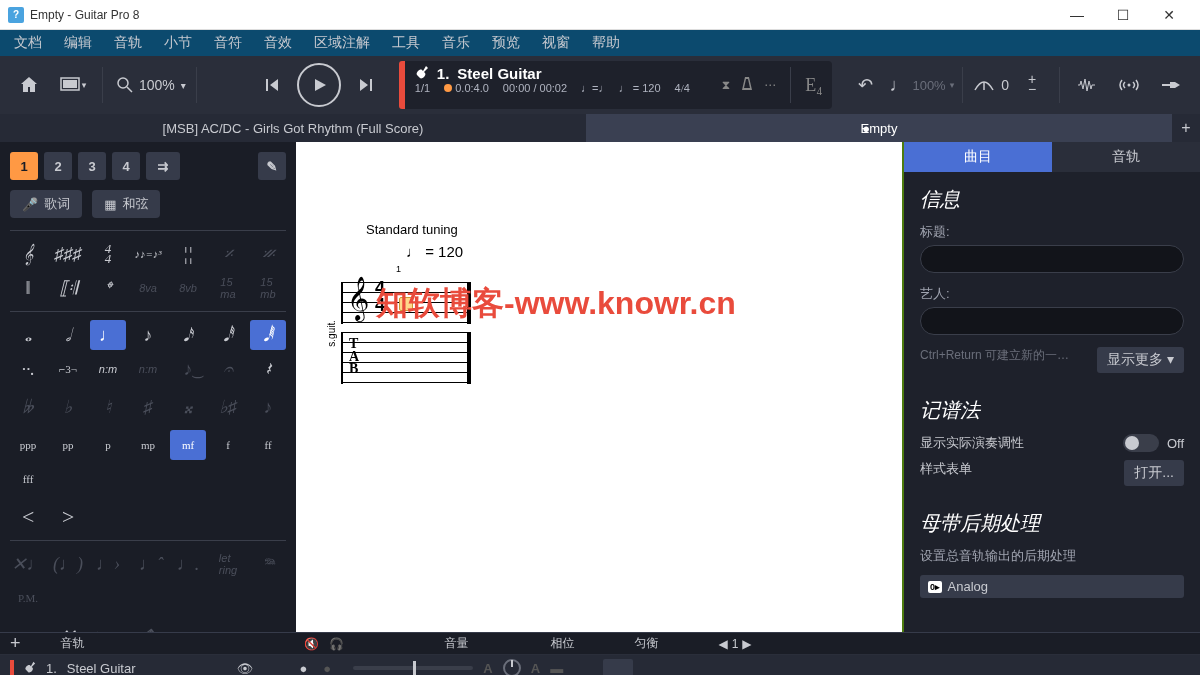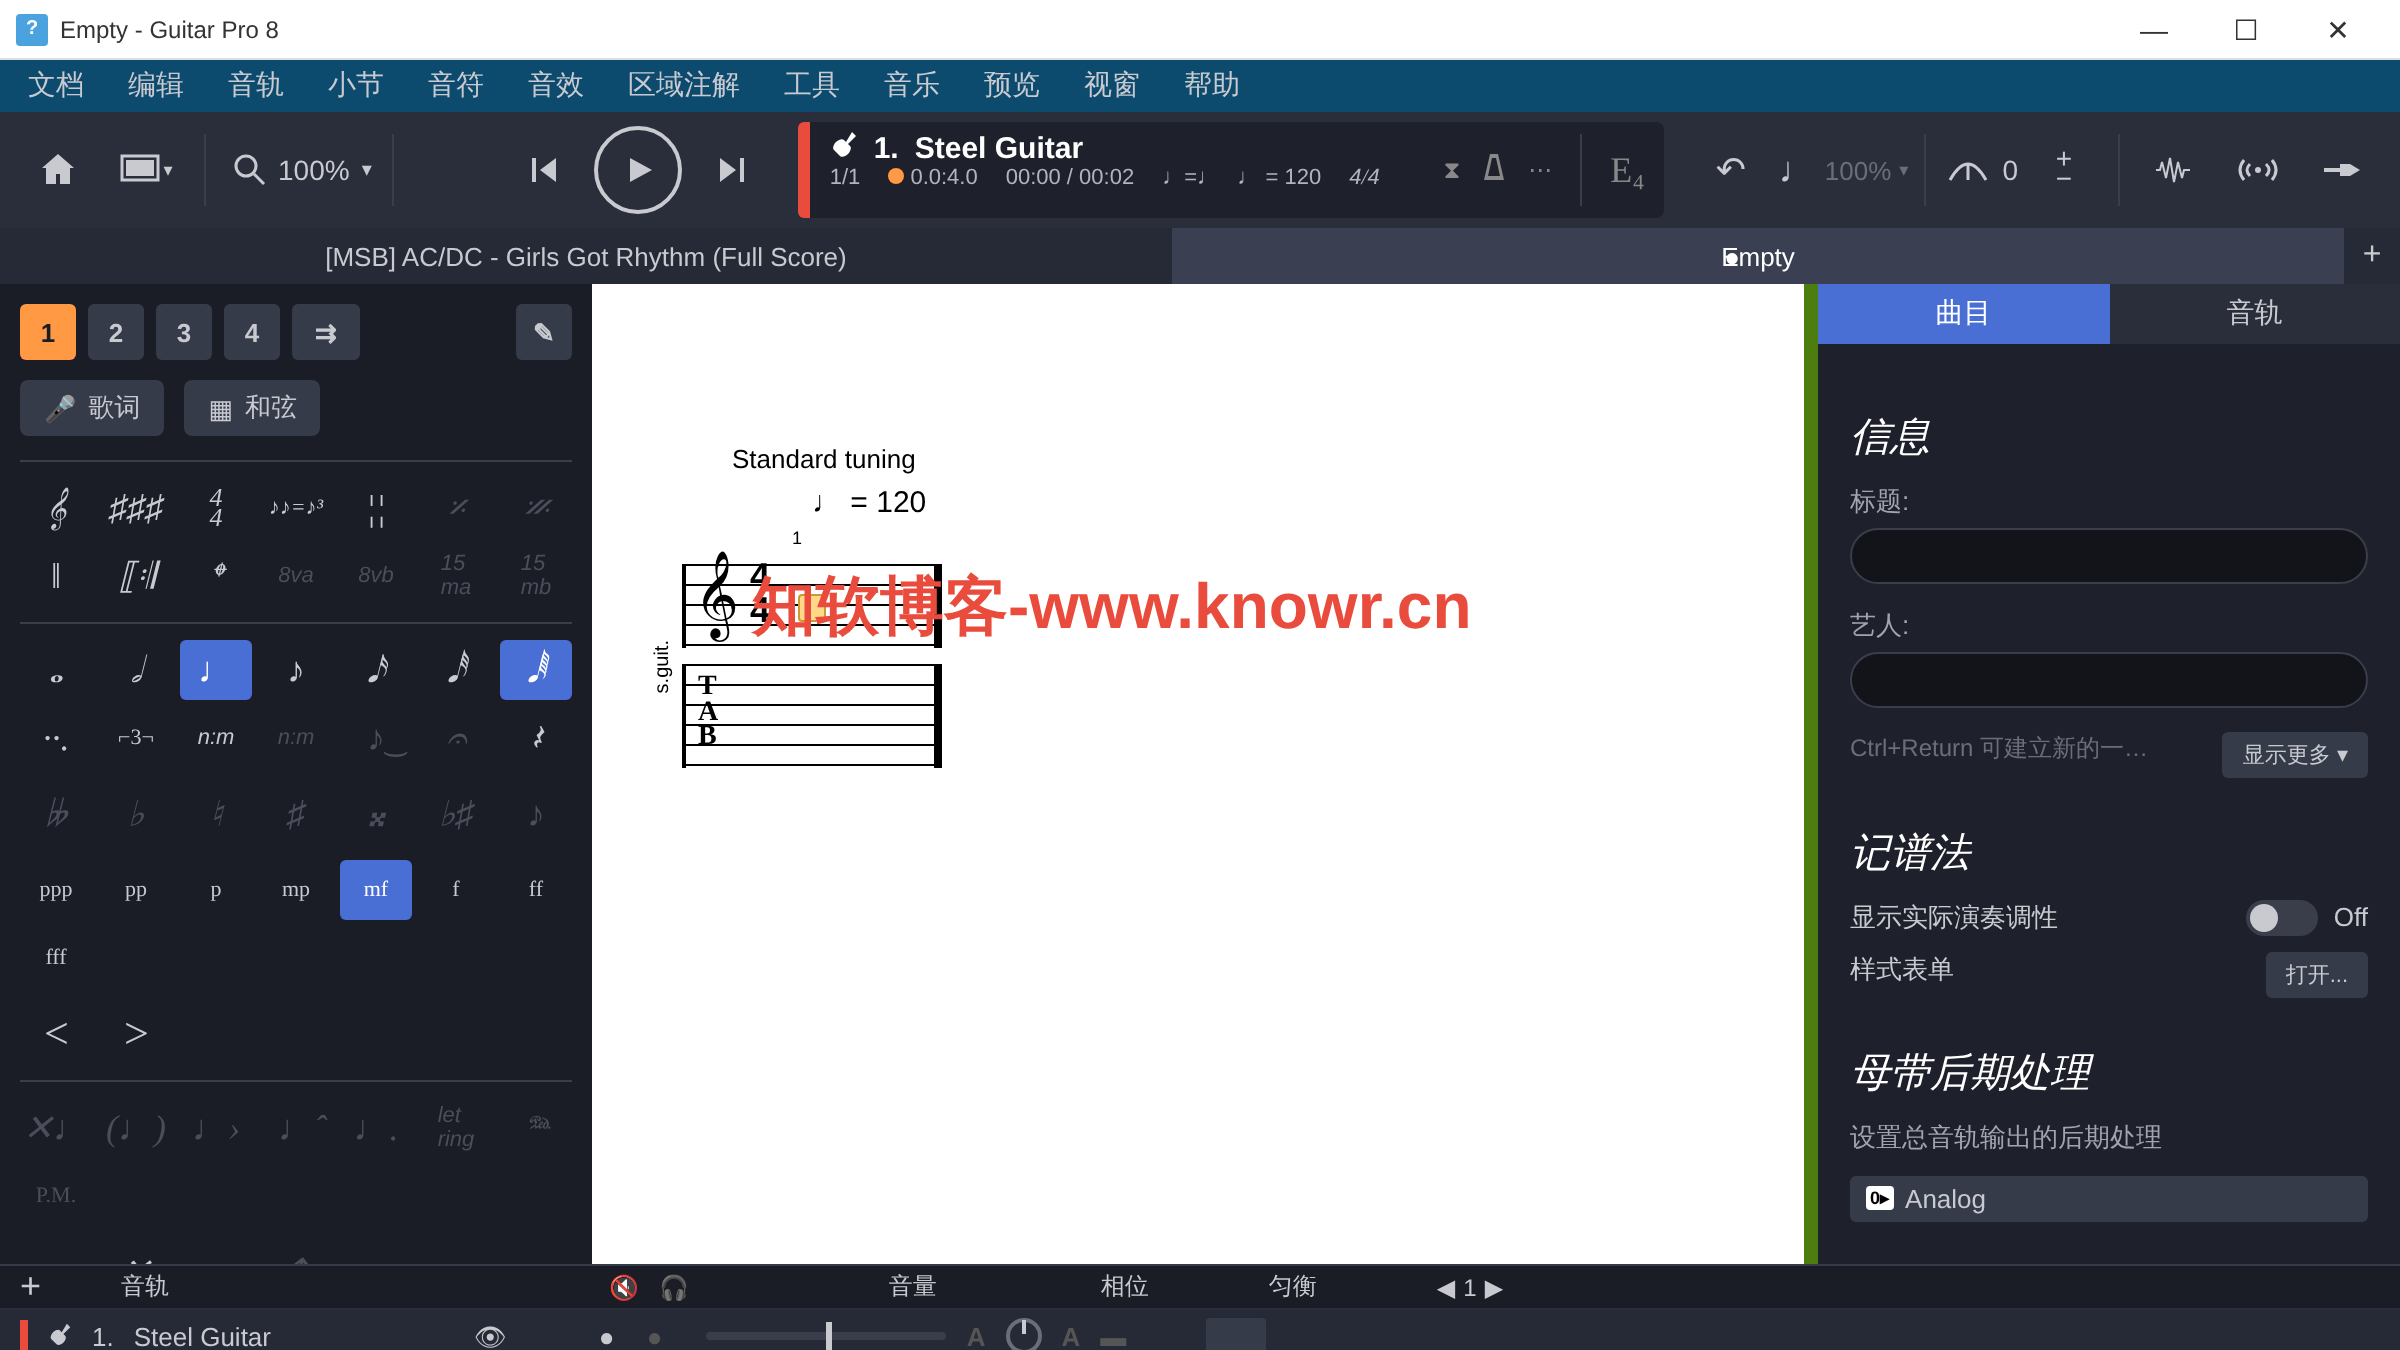--- a/index.html
+++ b/index.html
@@ -53,32 +53,32 @@
 .staff-box { position: relative; }
 .staff-lines { width: 130px; height: 42px; position: relative; border-left: 2px solid #000; border-right: 4px solid #000; margin-bottom: 8px; }
 .staff-lines::before { content: ""; position: absolute; inset: 0; background: repeating-linear-gradient(to bottom, #000 0, #000 1px, transparent 1px, transparent 10px); }
 .clef { position: absolute; left: 4px; top: -6px; font-size: 38px; font-family: serif; }
 .timesig { position: absolute; left: 32px; top: -2px; font-size: 18px; font-weight: bold; line-height: 0.95; font-family: serif; }
 .note-sel { position: absolute; left: 56px; top: 15px; width: 14px; height: 14px; background: #ffd88a; border: 1px solid #cc9933; border-radius: 2px; }
 .tab-lines { width: 130px; height: 52px; position: relative; border-left: 2px solid #000; border-right: 4px solid #000; }
 .tab-lines::before { content: ""; position: absolute; inset: 0; background: repeating-linear-gradient(to bottom, #000 0, #000 1px, transparent 1px, transparent 10px); }
 .tab-label { position: absolute; left: 6px; top: 6px; font-family: serif; font-weight: bold; font-size: 14px; line-height: 0.9; }
 .watermark { position: absolute; top: 140px; left: 80px; font-size: 32px; font-weight: bold; color: #e94b3c; white-space: nowrap; }
-.inspector { width: 298px; background: #1e212b; display: flex; flex-direction: column; border-left: 7px solid #4d7c0f; gap: 19px; }
+.inspector { width: 298px; background: #1e212b; display: flex; flex-direction: column; border-left: 2px solid #4d7c0f; }
 .insp-tabs { display: flex; height: 30px; }
 .insp-tab { flex: 1; display: flex; align-items: center; justify-content: center; cursor: pointer; font-size: 14px; background: #2a2e3a; }
 .insp-tab.active { background: #4a6fd4; color: #fff; }
 .insp-body { padding: 14px 16px; overflow: hidden; }
 .insp-h { font-size: 20px; color: #fff; margin-bottom: 10px; font-style: italic; }
 .insp-label { font-size: 13px; color: #a0a4b0; margin-bottom: 4px; }
 .insp-input { width: 100%; height: 28px; background: #12141a; border: 1px solid #3a3e4a; border-radius: 14px; margin-bottom: 12px; }
 .insp-row { display: flex; align-items: flex-start; justify-content: space-between; margin: 8px 0; font-size: 13px; }
 .toggle { width: 36px; height: 18px; background: #3a3e4a; border-radius: 9px; position: relative; cursor: pointer; }
 .toggle::after { content: ""; position: absolute; width: 14px; height: 14px; background: #c8cad0; border-radius: 50%; top: 2px; left: 2px; }
-.small-btn { background: #363b4a; padding: 4px 10px; border-radius: 3px; cursor: pointer; font-size: 11px; }
+.small-btn { background: #363b4a; padding: 4px 10px; border-radius: 3px; cursor: pointer; font-size: 14px; }
 .bottom-panel { height: 71px; background: #1a1d26; border-top: 1px solid #363b4a; }
 .bottom-header { height: 22px; display: flex; align-items: center; padding: 0 10px; gap: 40px; font-size: 12px; border-bottom: 1px solid #2a2e3a; }
 .track-row { height: 26px; display: flex; align-items: center; padding: 0 10px; gap: 10px; font-size: 13px; }
 .track-row.sel { background: #262a36; }
 .color-chip { width: 4px; height: 16px; background: #e94b3c; }
 .mixer-slider { width: 120px; height: 4px; background: #3a3e4a; position: relative; border-radius: 2px; }
 .mixer-slider::after { content: ""; position: absolute; width: 3px; height: 14px; background: #c8cad0; top: -5px; left: 60px; }
 .knob { width: 18px; height: 18px; border: 2px solid #6a6e7a; border-radius: 50%; position: relative; }
 .knob::after { content: ""; position: absolute; width: 2px; height: 7px; background: #c8cad0; left: 6px; top: -1px; }
 </style>
@@ -164,21 +164,21 @@
             </svg>
         </span>
         <span>1.</span>
         <span>Steel Guitar</span>
       </div>
       <div class="track-main-bottom">
         <span>1/1</span>
         <span><span class="orange-dot"></span> <span>0.0:4.0</span></span>
         <span><span>00:00</span> / <span>00:02</span></span>
         <span>♩=♩ &nbsp; ♩ = <span>120</span></span>
-        <span style="font-family:serif;font-style:italic"><span>4</span>/<span>4</span></span>
+        <span style="font-family:serif;"><span>4</span>/<span>4</span></span>
       </div>
     </div>
     <div class="track-right">
       <span>⧗</span>
       <span>
         <svg width="14" height="16" viewBox="0 0 14 16">
             <path fill="#888" d="M5 1h4l3 13H2z M6 3l-2 9h6l-2-9z"></path>
           </svg>
       </span>
       <span>⋯</span>

